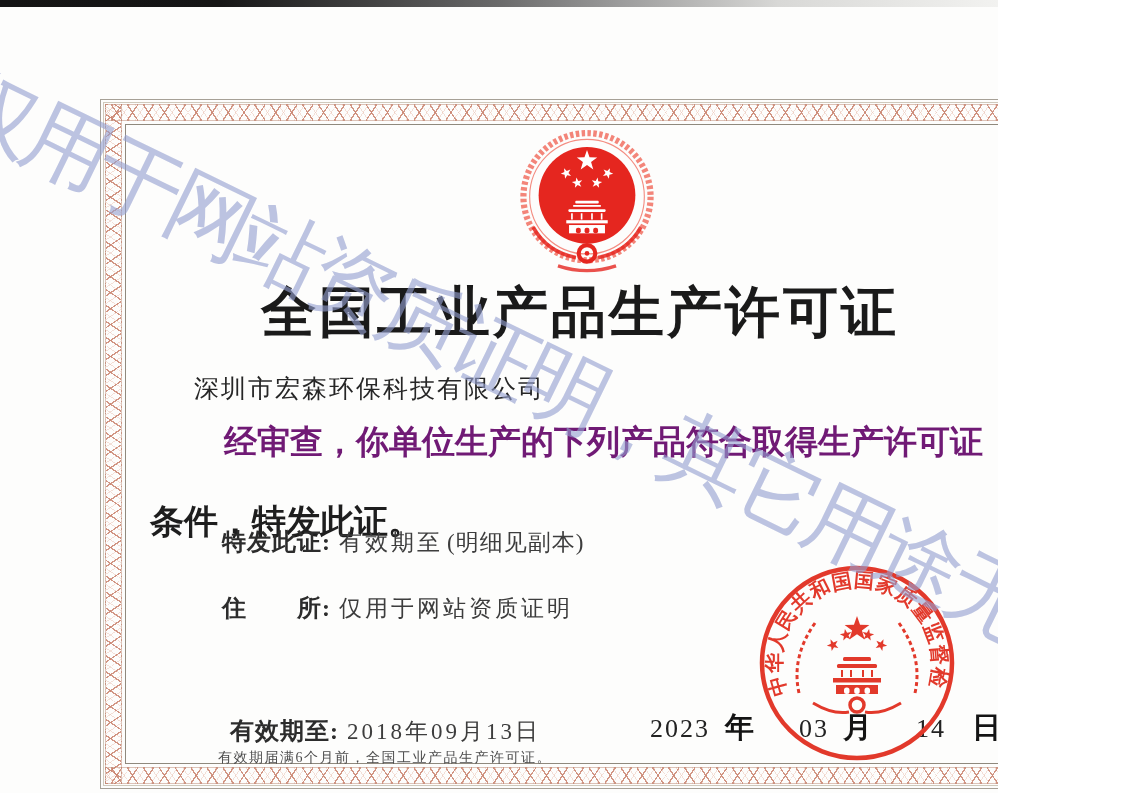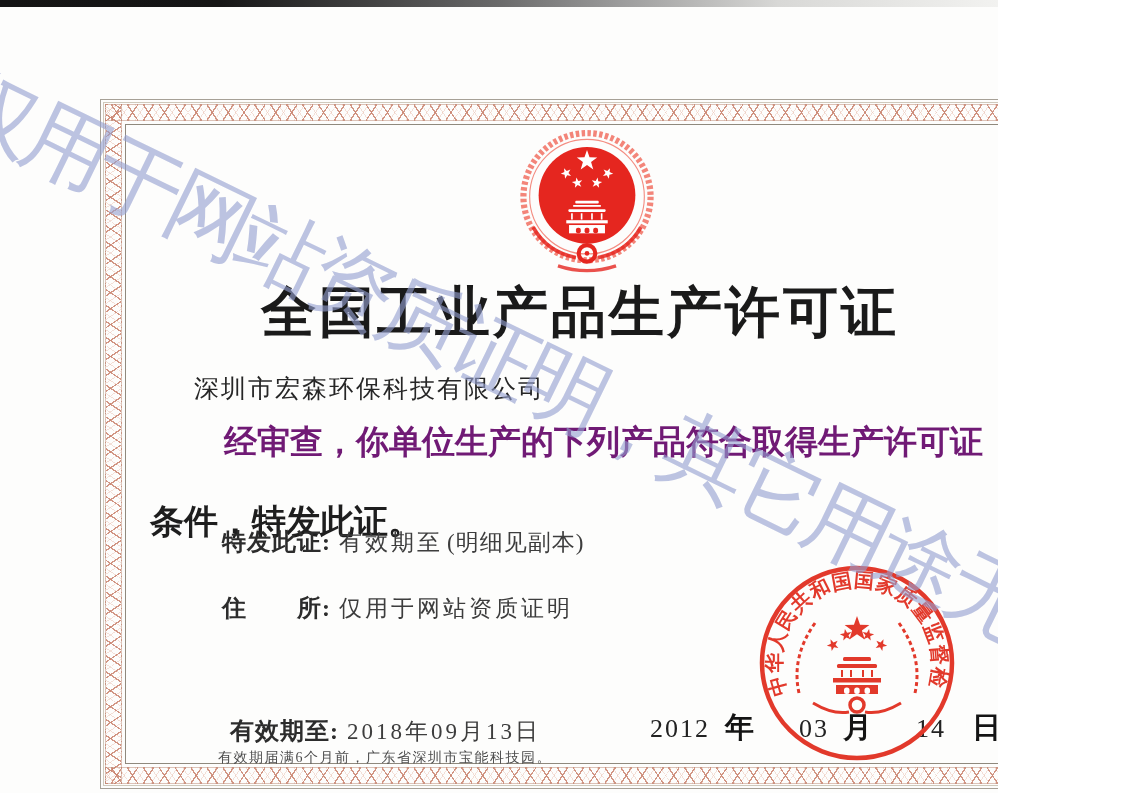--- a/index.html
+++ b/index.html
@@ -163,24 +163,24 @@
 
   <div class="field product">
     <span class="lbl">特发此证:</span><span class="val">有效期至</span><span class="note">(明细见副本)</span>
   </div>
   <div class="field resid">
     <span class="lbl">住　　所:</span><span class="val">仅用于网站资质证明</span>
   </div>
   <div class="field valid">
     <span class="lbl">有效期至:</span><span class="val">2018年09月13日</span>
   </div>
-  <div class="renewal-note">有效期届满6个月前，广东省深圳市宝能科技园。</div>
+  <div class="renewal-note">有效期届满6个月前，全国工业产品生产许可证。</div>
 
   <div class="issue-date">
-    <span class="num">2012</span><span class="unit g1">年</span><span class="num g2">03</span><span class="unit g3">月</span><span class="num g4">14</span><span class="unit g5">日</span>
+    <span class="num">2023</span><span class="unit g1">年</span><span class="num g2">03</span><span class="unit g3">月</span><span class="num g4">14</span><span class="unit g5">日</span>
   </div>
 
   <svg class="seal" viewBox="0 0 200 200" aria-hidden="true">
     <circle cx="100" cy="100" r="95" fill="none" stroke="#e2392b" stroke-width="4.5"></circle>
     <path id="sealarc" d="M 31.1 132.1 A 76 76 0 1 1 168.9 132.1" fill="none"></path>
     <text font-size="20" font-weight="bold" fill="#e2392b" letter-spacing="1" font-family="Liberation Serif, DejaVu Serif, serif">
       <textPath href="#sealarc" startOffset="2">中华人民共和国国家质量监督检验检疫总局</textPath>
     </text>
 
     <g>

